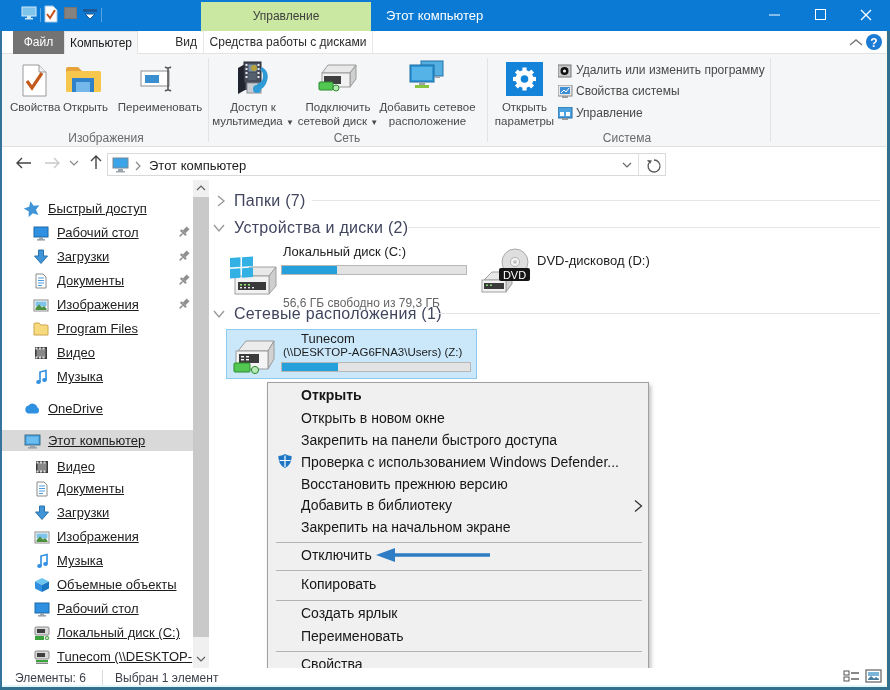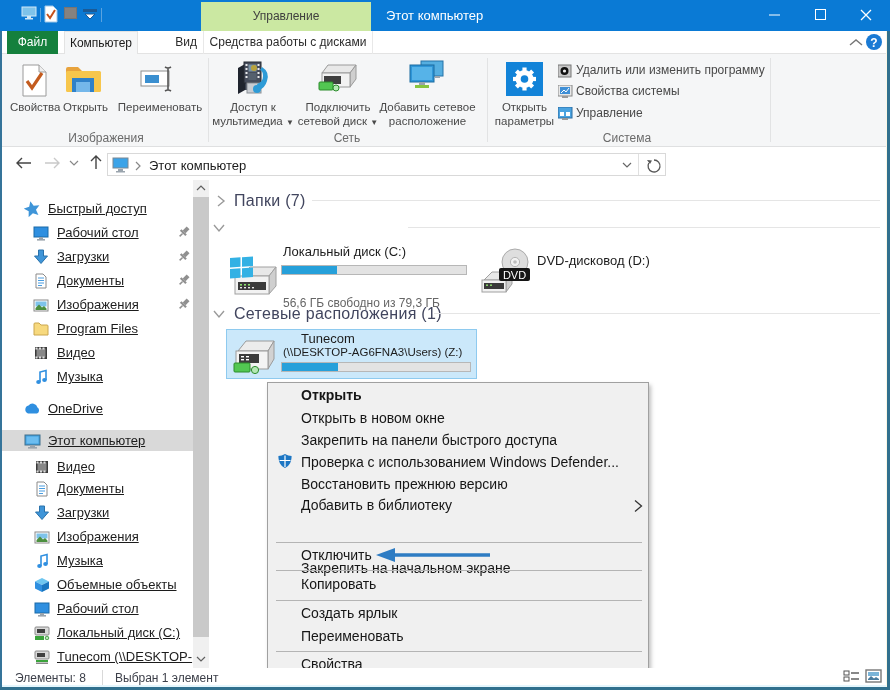--- a/index.html
+++ b/index.html
@@ -9,21 +9,21 @@
 #win { position:absolute; left:0; top:0; width:890px; height:690px; background:#fff; }
 
 #titlebar { position:absolute; left:0; top:0; width:890px; height:31px; background:#0a7ad5; }
 #greentab { position:absolute; left:201px; top:2px; width:170px; height:29px; background:#cbe8a2; 
   color:#3f3f3f; font-size:12px; text-align:center; line-height:29px; }
 #wintitle { position:absolute; left:386px; top:8px; color:#fff; font-size:13px; }
 .capbtn { position:absolute; top:0; width:46px; height:30px; color:#fff; text-align:center; }
 
 #tabstrip { position:absolute; left:1px; top:31px; width:888px; height:23px; background:#fff; border-bottom:1px solid #e3e3e3;}
 .tab { position:absolute; top:0; height:23px; font-size:12px; color:#2b2b2b; text-align:center; line-height:22px; }
-#tab-file { left:6px; width:51px; background:#15803d; color:#fff; }
+#tab-file { left:12px; width:51px; background:#737373; color:#fff; }
 #tab-comp { left:63px; width:74px; background:#f5f6f7; border:1px solid #e3e3e3; border-bottom:none; color:#1a1a1a;}
 #tab-view { left:144px; width:52px;text-align:right; }
 #tab-disk { left:202px; width:170px; border-left:1px solid #e8e8e8; border-right:1px solid #e8e8e8;}
 
 #ribbon { position:absolute; left:1px; top:54px; width:888px; height:93px; background:#f5f6f7; border-bottom:1px solid #dfe0e1; }
 .rgl { position:absolute; top:77px; height:16px; font-size:12px; color:#6a6a6a; text-align:center; }
 .rdiv { position:absolute; top:4px; height:84px; width:1px; background:#e2e3e4; }
 .rlabel { font-size:11.5px; color:#494949; text-align:center; line-height:13.5px;}
 .smalltxt { position:absolute; font-size:12px; color:#494949; }
 
@@ -420,20 +420,21 @@
 
   <div id="content">
     <svg class="gchev abs" style="left:4px;top:14px;" width="14" height="14">
         <path d="M4 2 L10 7 L4 12" fill="none" stroke="#9a9a9a" stroke-width="1.4"></path>
       </svg>
     <div class="ghead" style="left:24px;top:12px;">Папки (7)</div>
     <div class="grule" style="left:102px;top:20px;width:568px;"></div>
     <svg class="gchev abs" style="left:2px;top:41px;" width="14" height="14">
         <path d="M2 4 L7 10 L12 4" fill="none" stroke="#9a9a9a" stroke-width="1.4"></path>
       </svg>
+    <div class="ghead" style="left:24px;top:39px;">Устройства и диски (2)</div>
     <div class="grule" style="left:198px;top:47px;width:472px;"></div>
 
     <svg class="abs" style="left:20px;top:76px;" width="48" height="40">
       <path d="M12 20 L20 11 L46 11 L39 20 Z" fill="#e8e8e8" stroke="#a0a0a0" stroke-width="1"></path>
       <path d="M39 20 L46 11 L46 30 L39 38 Z" fill="#cfcfcf" stroke="#a0a0a0" stroke-width="1"></path>
       <rect x="5" y="20" width="34" height="18" fill="#f2f2f2" stroke="#a0a0a0" stroke-width="1"></rect>
       <rect x="8" y="26" width="28" height="8" fill="#3a3a3a"></rect>
       <g fill="#8de06e">
           <rect x="10" y="28" width="2" height="1.6"></rect>
           <rect x="14" y="28" width="2" height="1.6"></rect>
@@ -509,38 +510,38 @@
     <svg class="abs" style="left:9px;top:70px;" width="16" height="16">
       <path d="M8 1 C6 2.2 3.4 3 1.4 3 C1.4 8.5 3.2 12.6 8 15 C12.8 12.6 14.6 8.5 14.6 3 C12.6 3 10 2.2 8 1 Z" fill="#1c76c4"></path>
       <path d="M8 2.5 V14 M2.5 7.5 H13.5" stroke="#fff" stroke-width="1.2"></path>
     </svg>
     <div class="mi" style="top:71px;">Проверка с использованием Windows Defender...</div>
     <div class="mi" style="top:93px;">Восстановить прежнюю версию</div>
     <div class="mi" style="top:114px;">Добавить в библиотеку</div>
     <svg class="abs" style="left:364px;top:116px;" width="12" height="14">
         <path d="M3 1.5 L9.5 7 L3 12.5" fill="none" stroke="#333" stroke-width="1.3"></path>
       </svg>
-    <div class="mi" style="top:136px;margin-top:41px;">Закрепить на начальном экране</div>
+    <div class="mi" style="top:136px;">Закрепить на начальном экране</div>
     <div class="msep" style="top:159px;"></div>
     <div class="mi" style="top:164px;text-align:center;">Отключить</div>
     <svg class="abs" style="left:105px;top:162px;" width="120" height="20">
       <line x1="20" y1="10" x2="117" y2="10" stroke="#2e7cc3" stroke-width="3.6"></line>
       <path d="M22 10 L22 3 L3 10 L22 17 Z" fill="#2e7cc3"></path>
     </svg>
     <div class="msep" style="top:187px;"></div>
     <div class="mi" style="top:193px;">Копировать</div>
     <div class="msep" style="top:217px;"></div>
     <div class="mi" style="top:222px;">Создать ярлык</div>
     <div class="mi" style="top:245px;">Переименовать</div>
     <div class="msep" style="top:268px;"></div>
     <div class="mi" style="top:273px;">Свойства</div>
   </div>
 
   <div id="statusbar">
-    <div class="abs" style="left:14px;top:3px;">Элементы: 8</div>
+    <div class="abs" style="left:14px;top:3px;">Элементы: 6</div>
     <div class="abs" style="left:101px;top:2px;width:1px;height:16px;background:#d9d9d9;"></div>
     <div class="abs" style="left:114px;top:3px;">Выбран 1 элемент</div>
     <svg class="abs" style="left:842px;top:2px;" width="18" height="15">
         <rect x="1" y="1" width="5" height="4" fill="none" stroke="#555" stroke-width="1"></rect>
         <rect x="1" y="7" width="5" height="4" fill="none" stroke="#555" stroke-width="1"></rect>
         <line x1="8" y1="3" x2="16" y2="3" stroke="#555" stroke-width="1.4"></line>
         <line x1="8" y1="9" x2="16" y2="9" stroke="#555" stroke-width="1.4"></line>
       </svg>
     <svg class="abs" style="left:864px;top:1px;" width="18" height="16">
         <rect x="1" y="1" width="15" height="12" fill="none" stroke="#777" stroke-width="1.4"></rect>

